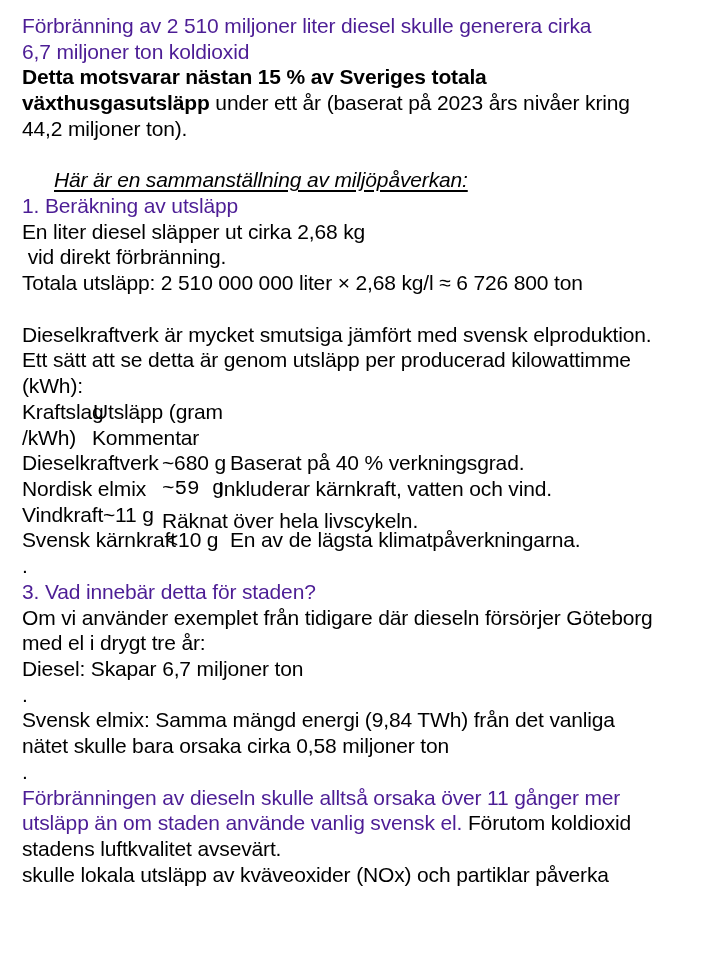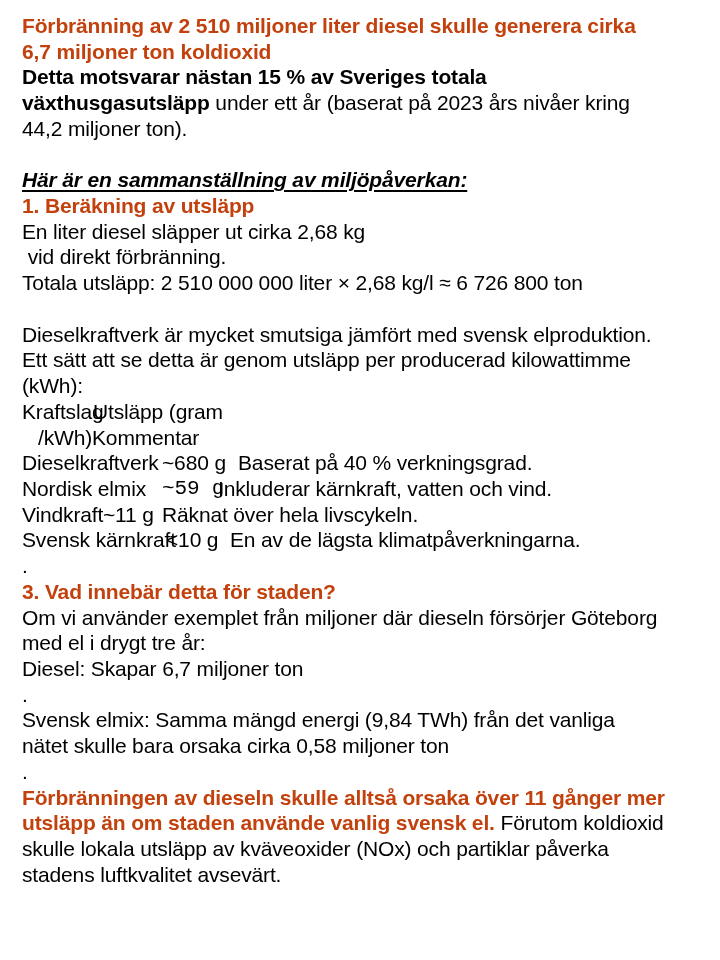--- a/index.html
+++ b/index.html
@@ -23,36 +23,37 @@
     height: 25.72px;
     line-height: 25.72px;
     font-size: 21px;
     white-space: pre;
     letter-spacing: -0.15px;
     color: #000000;
   }
   .run { display: inline; }
   .col { position: absolute; top: 0; }
   .red-bold {
-    color: #c2410c;
-    font-weight: bold;
+    color: #4c1d95;
+    font-weight: normal;
   }
   .bold {
     font-weight: bold;
   }
   .regular {
     font-weight: normal;
     text-align: right;
   }
   .underline-heading {
-    font-weight: bold;
+    font-weight: normal;
     font-style: italic;
     text-decoration: underline;
     text-decoration-thickness: 2px;
     text-underline-offset: 3px;
+    margin-left: 32px;
   }
 </style>
 </head>
 <body>
 
 <div class="page">
     <div class="line"><span class="run red-bold">Förbränning av 2 510 miljoner liter diesel skulle generera cirka</span></div>
     <div class="line"><span class="run red-bold">6,7 miljoner ton koldioxid</span></div>
     <div class="line"><span class="run bold">Detta motsvarar nästan 15 % av Sveriges totala</span></div>
     <div class="line"><span class="run bold">växthusgasutsläpp</span><span class="run regular"> under ett år (baserat på 2023 års nivåer kring</span></div>
@@ -61,31 +62,31 @@
     <div class="line"><span class="run underline-heading">Här är en sammanställning av miljöpåverkan:</span></div>
     <div class="line"><span class="run red-bold">1. Beräkning av utsläpp</span></div>
     <div class="line"><span class="run regular">En liter diesel släpper ut cirka 2,68 kg</span></div>
     <div class="line"><span class="run regular"> vid direkt förbränning.</span></div>
     <div class="line"><span class="run regular">Totala utsläpp: 2 510 000 000 liter × 2,68 kg/l ≈ 6 726 800 ton</span></div>
     <div class="line"></div>
     <div class="line"><span class="run regular">Dieselkraftverk är mycket smutsiga jämfört med svensk elproduktion.</span></div>
     <div class="line"><span class="run regular">Ett sätt att se detta är genom utsläpp per producerad kilowattimme</span></div>
     <div class="line"><span class="run regular">(kWh):</span></div>
     <div class="line"><span class="run col regular" style="left: 0px;">Kraftslag</span><span class="run col regular" style="left: 71px;">Utsläpp (gram</span></div>
-    <div class="line"><span class="run col regular" style="left: 16px;">/kWh)</span><span class="run col regular" style="left: 70px;">Kommentar</span></div>
-    <div class="line"><span class="run col regular" style="left: 0px;">Dieselkraftverk</span><span class="run col regular" style="left: 140px;">~680 g</span><span class="run col regular" style="left: 216px;">Baserat på 40 % verkningsgrad.</span></div>
+    <div class="line"><span class="run col regular" style="left: 0px;">/kWh)</span><span class="run col regular" style="left: 70px;">Kommentar</span></div>
+    <div class="line"><span class="run col regular" style="left: 0px;">Dieselkraftverk</span><span class="run col regular" style="left: 140px;">~680 g</span><span class="run col regular" style="left: 208px;">Baserat på 40 % verkningsgrad.</span></div>
     <div class="line"><span class="run col regular" style="left: 0px;">Nordisk elmix</span><span class="run col regular" style="left: 140px; font-family: Liberation Mono, monospace;">~59 g</span><span class="run col regular" style="left: 196px;">Inkluderar kärnkraft, vatten och vind.</span></div>
-    <div class="line"><span class="run col regular" style="left: 0px;">Vindkraft</span><span class="run col regular" style="left: 81px;">~11 g</span><span class="run col regular" style="left: 140px;">Räknat över hela livscykeln.</span></div>
+    <div class="line"><span class="run col regular" style="left: 0px;">Vindkraft</span><span class="run col regular" style="left: 81px;">~11 g</span><span class="run col regular" style="left: 140px; margin-top: 6px;">Räknat över hela livscykeln.</span></div>
     <div class="line"><span class="run col regular" style="left: 0px;">Svensk kärnkraft</span><span class="run col regular" style="left: 144px;">&lt;10 g</span><span class="run col regular" style="left: 208px;">En av de lägsta klimatpåverkningarna.</span></div>
     <div class="line"><span class="run regular">.</span></div>
     <div class="line"><span class="run red-bold">3. Vad innebär detta för staden?</span></div>
-    <div class="line"><span class="run regular">Om vi använder exemplet från miljoner där dieseln försörjer Göteborg</span></div>
+    <div class="line"><span class="run regular">Om vi använder exemplet från tidigare där dieseln försörjer Göteborg</span></div>
     <div class="line"><span class="run regular">med el i drygt tre år:</span></div>
     <div class="line"><span class="run regular">Diesel: Skapar 6,7 miljoner ton</span></div>
     <div class="line"><span class="run regular">.</span></div>
     <div class="line"><span class="run regular">Svensk elmix: Samma mängd energi (9,84 TWh) från det vanliga</span></div>
     <div class="line"><span class="run regular">nätet skulle bara orsaka cirka 0,58 miljoner ton</span></div>
     <div class="line"><span class="run regular">.</span></div>
     <div class="line"><span class="run red-bold">Förbränningen av dieseln skulle alltså orsaka över 11 gånger mer</span></div>
     <div class="line"><span class="run red-bold">utsläpp än om staden använde vanlig svensk el.</span><span class="run regular"> Förutom koldioxid</span></div>
+    <div class="line"><span class="run regular">stadens luftkvalitet avsevärt.</span></div>
     <div class="line"><span class="run regular">skulle lokala utsläpp av kväveoxider (NOx) och partiklar påverka</span></div>
-    <div class="line"><span class="run regular">stadens luftkvalitet avsevärt.</span></div>
   </div>
 
 </body></html>

